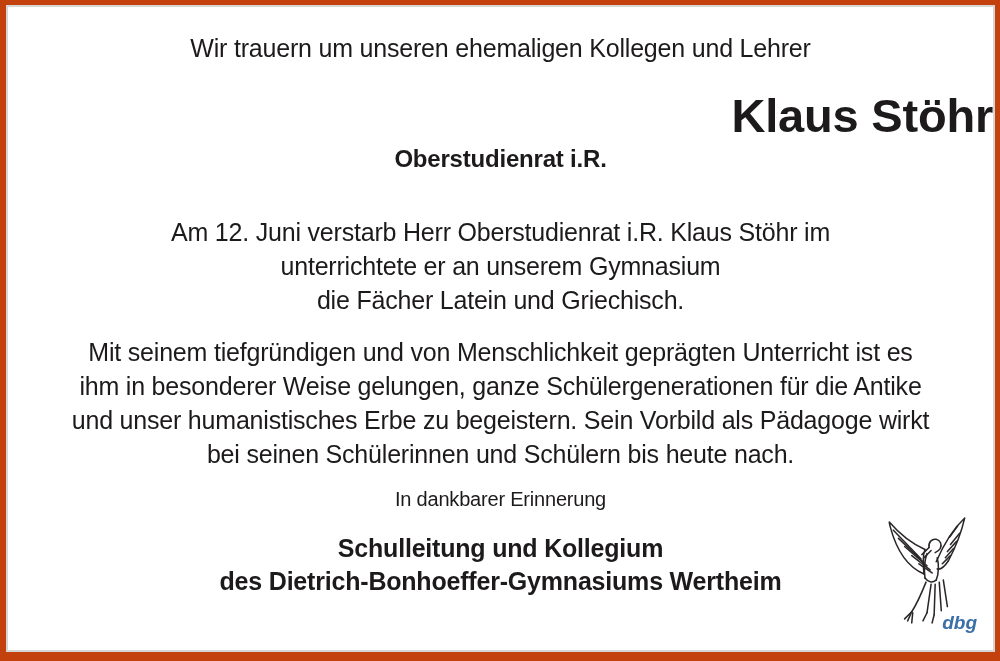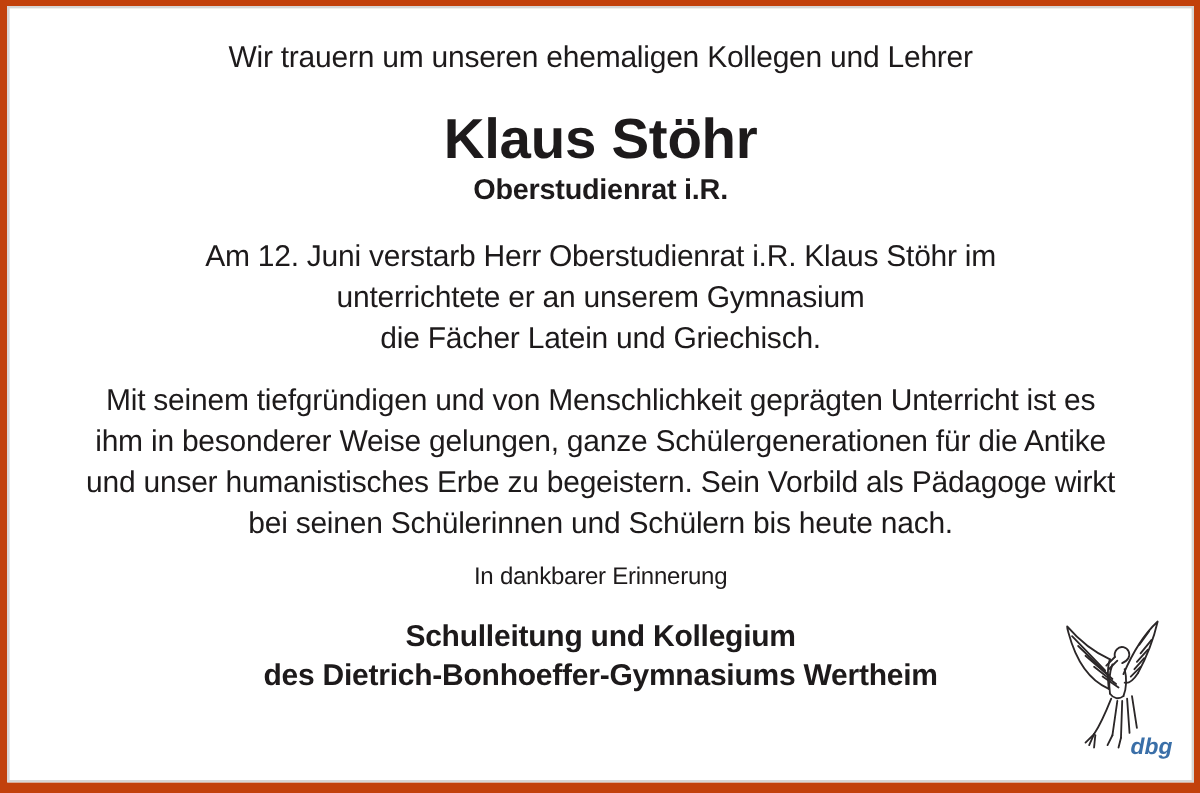--- a/index.html
+++ b/index.html
@@ -30,31 +30,32 @@
   }
   .intro {
     margin-top: 27px;
     font-size: 25px;
   }
   .name {
     margin: 27px 0 0 0;
     font-size: 47px;
     line-height: 52px;
     font-weight: bold;
+    text-align: right;
   }
   .subtitle {
     margin-top: 3px;
     font-size: 24px;
     font-weight: bold;
   }
   .para {
     font-size: 25px;
     line-height: 34px;
   }
-  .para-1 { margin-top: 24px; }
+  .para-1 { margin-top: 42px; }
   .para-2 { margin-top: 18px; }
   .closing {
     margin-top: 17px;
     font-size: 20px;
   }
   .signature {
     margin-top: 21px;
     font-size: 25px;
     line-height: 33px;
     font-weight: bold;

